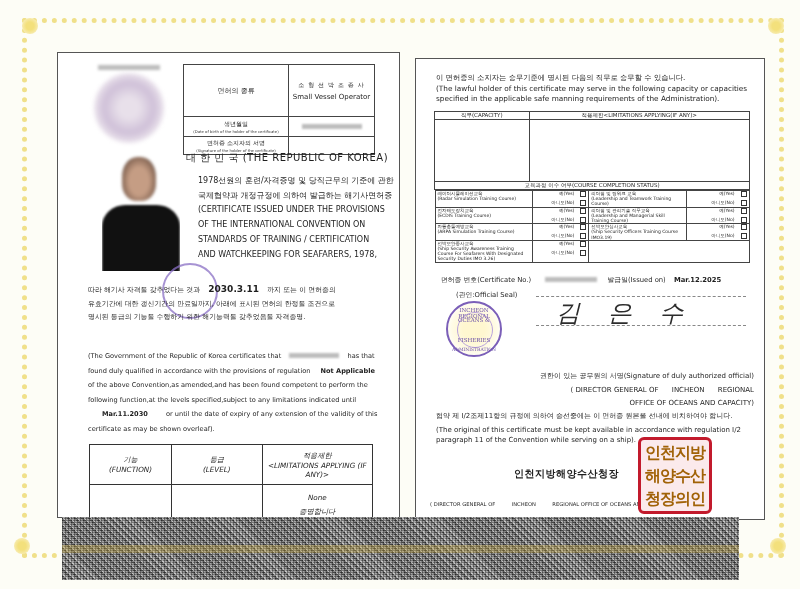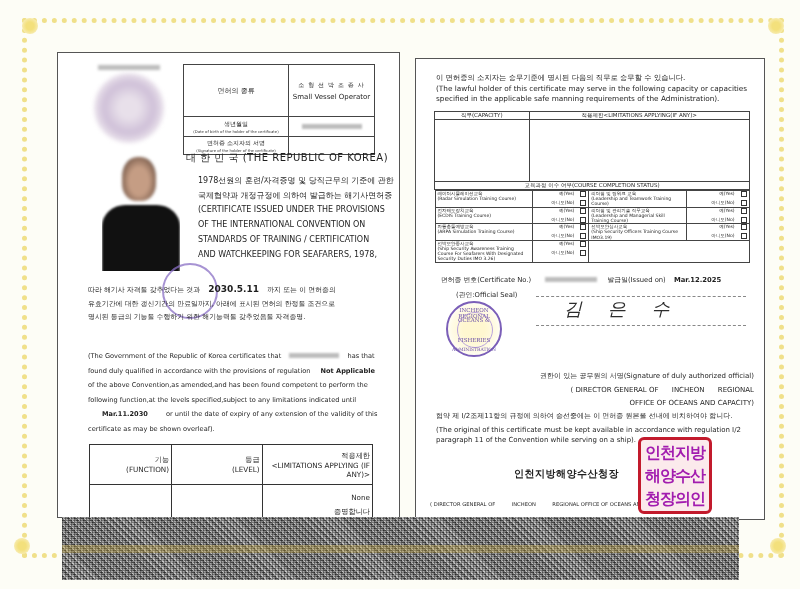--- a/index.html
+++ b/index.html
@@ -43,44 +43,44 @@
   .photo .head { position:absolute; left:20px; top:10px; width:34px; height:44px; border-radius:45% 45% 40% 40%;
     background:radial-gradient(ellipse at 50% 55%,#c59d84 40%,#8a6a58 70%,#2a2320 85%); filter:blur(1.5px);}
   .photo .body { position:absolute; left:0; top:58px; width:78px; height:70px; background:#111; border-radius:30% 30% 0 0; filter:blur(1px);}
   .korea-title { position:absolute; left:128px; top:98px; font-size:10px; letter-spacing:0.5px; }
   .desc-block { position:absolute; left:128px; top:121px; width:210px; font-size:8px; line-height:14.7px;margin-left:12px; }
   .kr-para { position:absolute; left:30px; top:230px; width:300px; font-size:6.9px; line-height:13.5px; }
   .en-para { position:absolute; left:30px; top:296px; width:300px; font-size:6.6px; line-height:14.6px; }
   .bold { font-weight:bold; }
   .big { font-size:9px; font-weight:bold; }
   .func-table { position:absolute; left:31px; top:391px; width:284px; font-size:7.2px; }
-  .func-table td { border:1px solid #333; text-align:right; padding:2px; vertical-align:middle; }
+  .func-table td { border:1px solid #333; text-align:center; padding:2px; vertical-align:middle;font-style:italic; }
   .official-seal {
     position:absolute; left:18px; top:224px; width:56px; height:56px; border-radius:50%;
     border:2px solid #7b5fb8; background:radial-gradient(circle,#fff7d0 30%,#fffbe6 60%,#fff 80%);
     box-sizing:border-box; color:#6a4fa8; font-family:"DejaVu Serif", serif;
     font-size:5.5px; text-align:center;
   }
   .official-seal .inner { position:absolute; left:9px; top:9px; width:34px; height:34px; border-radius:50%; border:1px solid #b9a2dc; }
   .left-seal-overlap { position:absolute; left:104px; top:210px; width:52px; height:52px; border-radius:50%; border:2px solid #8a6fc4; opacity:0.75;}
   .right-intro { position:absolute; left:20px; top:14px; width:320px; font-size:7.3px; line-height:10.5px; }
   .cap-table { position:absolute; left:18px; top:52px; width:316px; font-size:5.5px; }
   .cap-table td { border:1px solid #444; padding:0 2px; vertical-align:top; }
   .course-table td { border:1px solid #444; font-size:4.5px; padding:0 2px; line-height:5.2px; }
   .chk { display:inline-block; width:4px; height:4px; border:0.7px solid #333; margin-left:6px; vertical-align:middle;}
   .cert-no-row { position:absolute; left:25px; top:216px; width:320px; font-size:6.8px; }
   .sig-line { position:absolute; left:120px; border-top:1px dashed #888; width:210px; }
-  .signature { position:absolute; left:148px; top:238px; font-family:"DejaVu Serif", serif; font-size:18px; color:#2c2c2c; font-style:italic; letter-spacing:10px;}
+  .signature { position:absolute; left:140px; top:238px; font-family:"DejaVu Serif", serif; font-size:24px; color:#2c2c2c; font-style:italic; letter-spacing:10px;}
   .auth-block { position:absolute; left:20px; top:283px; width:318px; font-size:7px; line-height:13.6px;margin-top:28px; }
   .director-kr { position:absolute; left:98px; top:408px; font-size:10px; font-weight:bold; letter-spacing:0.5px; }
   .director-en { position:absolute; left:14px; top:442px; width:330px; font-size:5.2px; }
   .red-seal {
     position:absolute; left:222px; top:378px; width:74px; height:77px;
     border:3px solid #c21a2c; border-radius:6px; background:#fbeaec;
-    color:#a21caf; font-weight:bold; font-size:16px; line-height:23px; text-align:center; letter-spacing:-1px;
+    color:#a16207; font-weight:bold; font-size:16px; line-height:23px; text-align:center; letter-spacing:-1px;
     box-sizing:border-box; padding-top:1px;
   }
   .noise {
     position:absolute; left:62px; top:517px; width:677px; height:63px;
     background:
       repeating-linear-gradient(90deg, rgba(0,0,0,0.35) 0 1px, transparent 1px 3px),
       repeating-linear-gradient(0deg, rgba(255,255,255,0.35) 0 1px, transparent 1px 2px),
       repeating-linear-gradient(45deg, #777 0 2px, #444 2px 4px, #aaa 4px 5px);
   }
   .noise-band { position:absolute; left:0; top:28px; width:100%; height:8px; background:rgba(200,170,60,0.35); }
@@ -135,21 +135,21 @@
     <div>1978선원의 훈련/자격증명 및 당직근무의 기준에 관한</div>
     <div>국제협약과 개정규정에 의하여 발급하는 해기사면허증</div>
     <div>(CERTIFICATE ISSUED UNDER THE PROVISIONS</div>
     <div>OF THE INTERNATIONAL CONVENTION ON</div>
     <div>STANDARDS OF TRAINING / CERTIFICATION</div>
     <div>AND WATCHKEEPING FOR SEAFARERS, 1978,</div>
   </div>
 
   <div class="kr-para">
     <div><span>따라 해기사 자격을 갖추었다는 것과</span>
-      <span class="big" style="margin:0 6px">2030.5.11</span>
+      <span class="big" style="margin:0 6px">2030.3.11</span>
       <span>까지 또는 이 면허증의</span></div>
     <div>유효기간에 대한 갱신기간의 만료일까지, 아래에 표시된 면허의 한정을 조건으로</div>
     <div>명시된 등급의 기능을 수행하기 위한 해기능력을 갖추었음을 자격증명.</div>
   </div>
 
   <div class="en-para">
     <div><span>(The Government of the Republic of Korea certificates that</span>
       <span class="blurred" style="width:50px;margin:0 6px"></span>
       <span>has that</span></div>
     <div><span>found duly qualified in accordance with the provisions of regulation</span>

